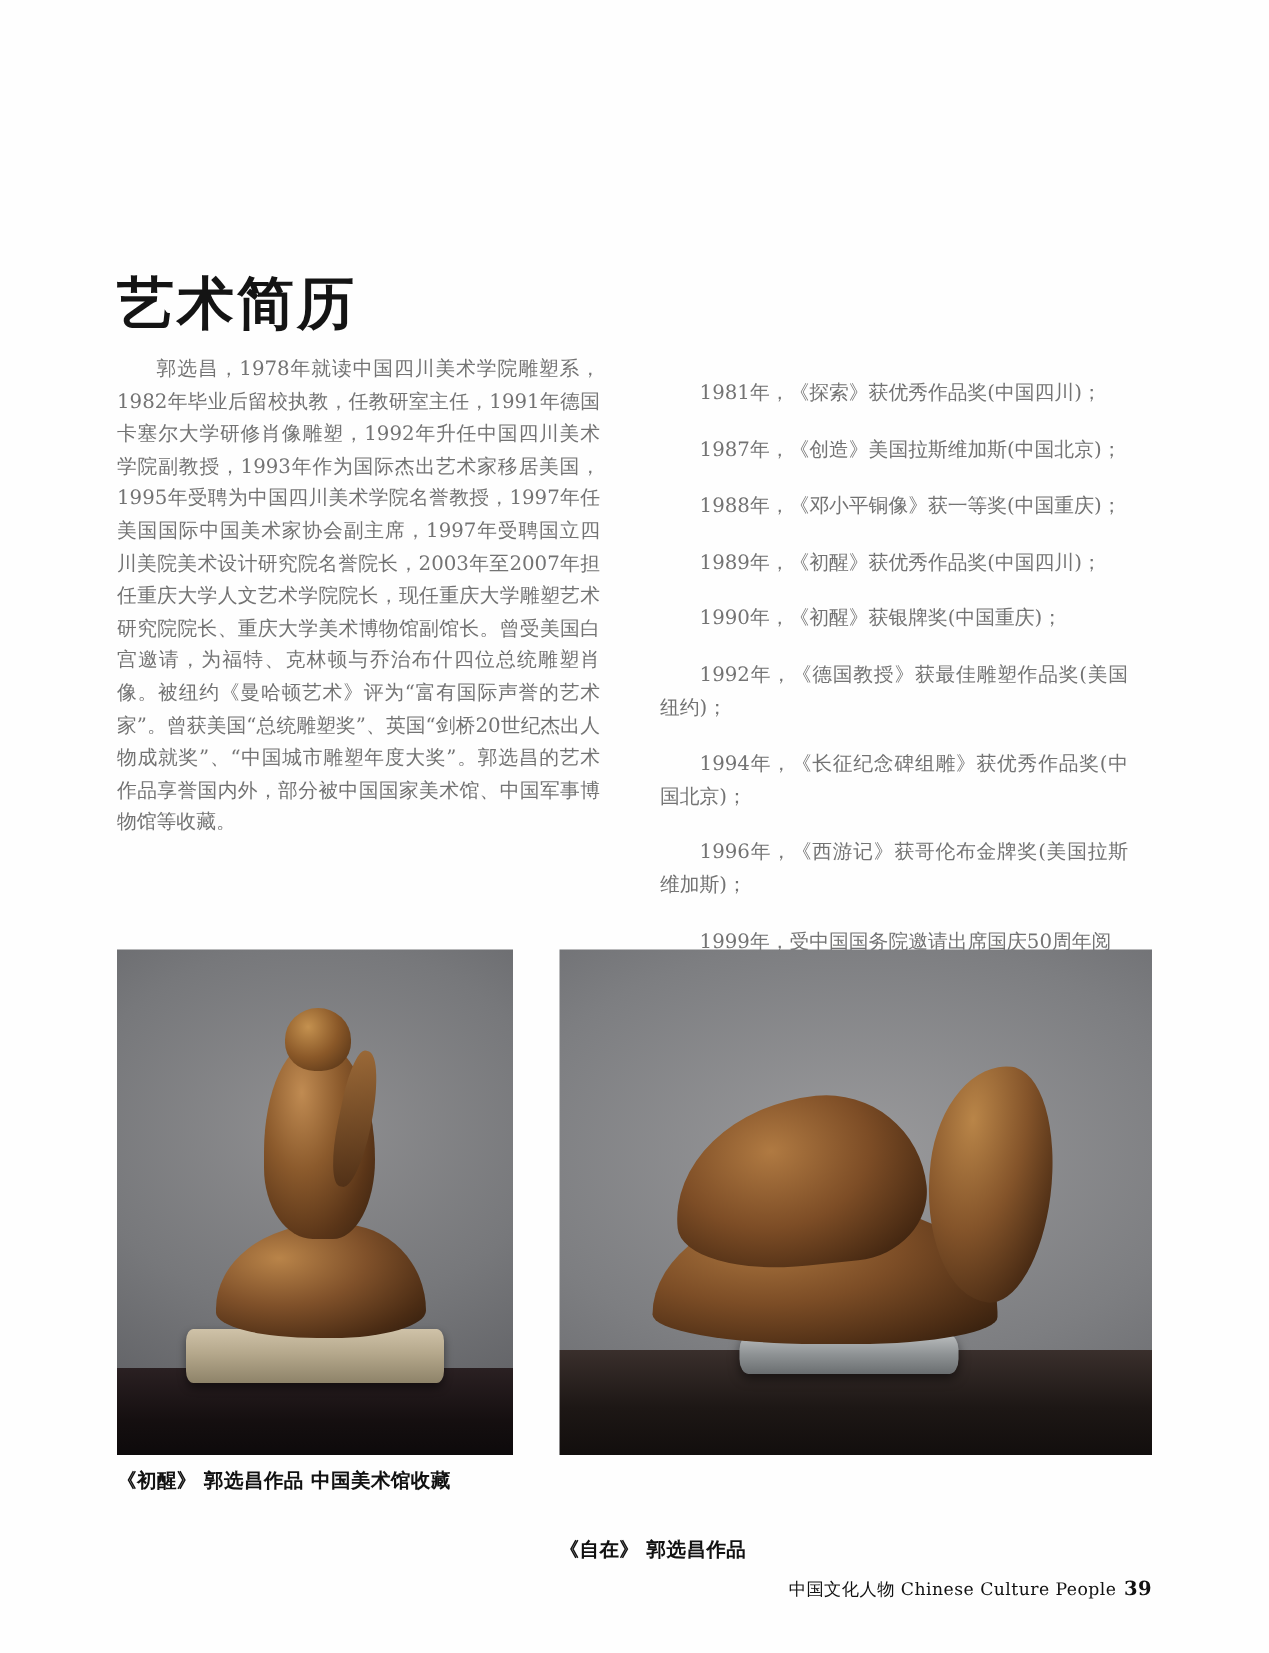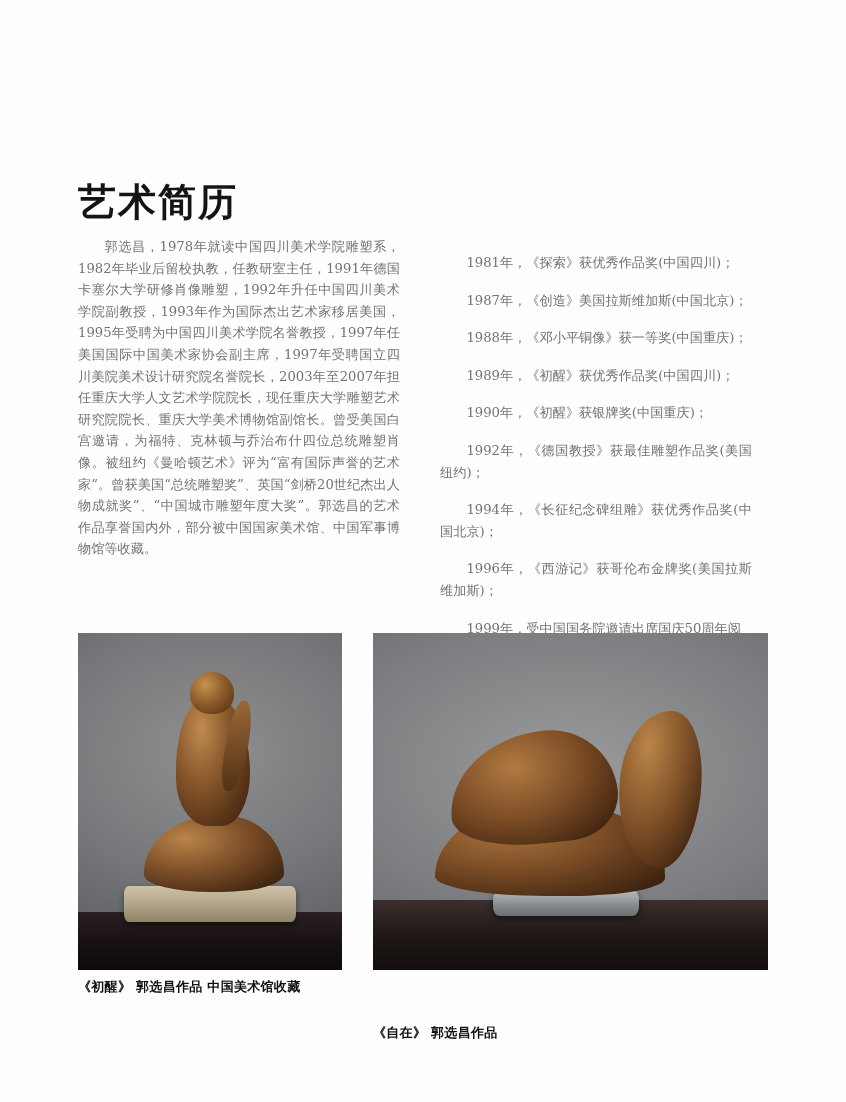--- a/index.html
+++ b/index.html
@@ -285,14 +285,17 @@
       <div class="base-b"></div>
       <div class="bronze-b">
         <div class="wave"></div>
         <div class="hook"></div>
         <div class="fin"></div>
       </div>
     </div>
   </div>
   <div class="fig-caption cap-right">《自在》 郭选昌作品</div>
 
+  <div class="footer">
+    <span>中国文化人物 Chinese Culture People</span><span class="pagenum">39</span>
+  </div>
 
 </div>
 
 </body></html>

